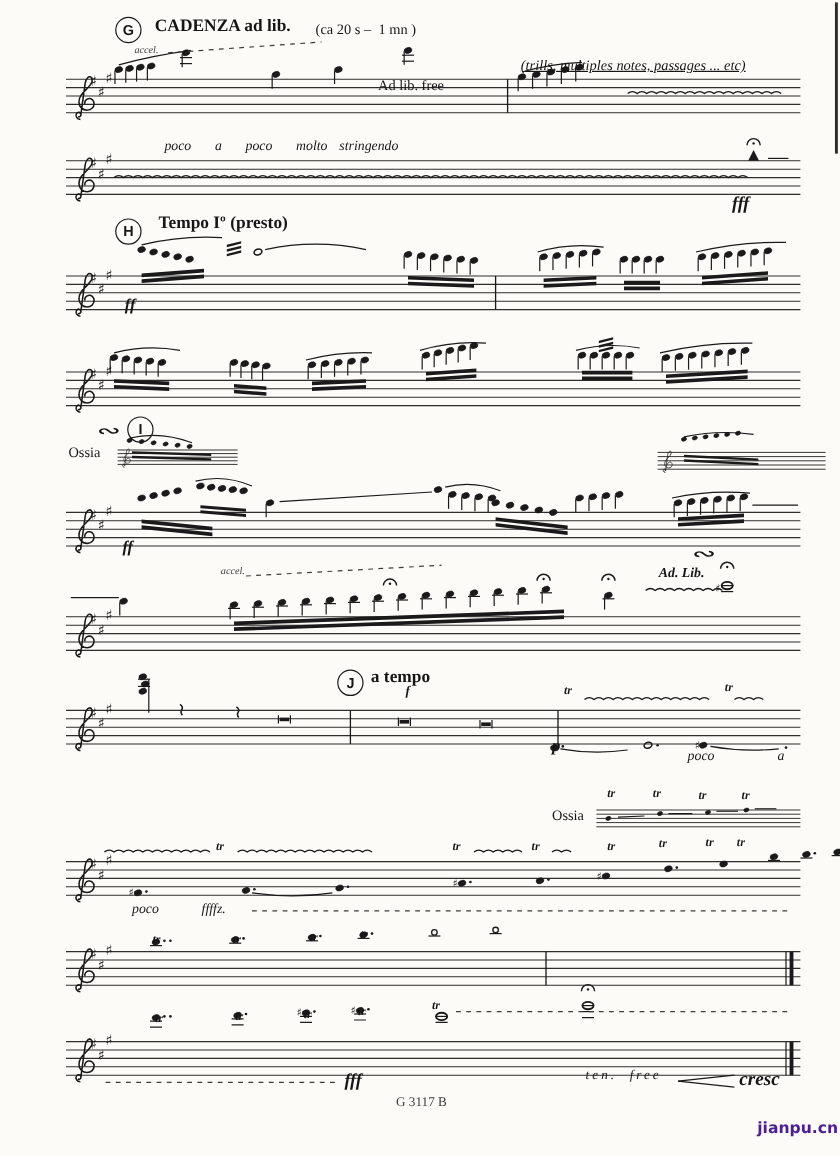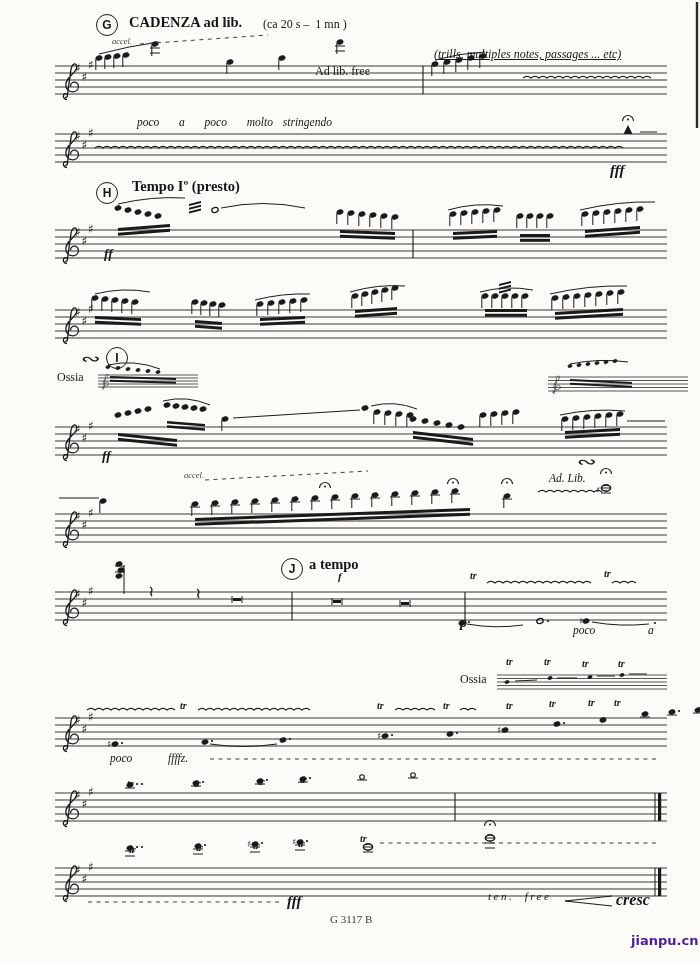--- a/index.html
+++ b/index.html
@@ -633,21 +633,21 @@
       <div class="ann ital11sp" style="left: 137px; top: 116px;">poco  a  poco  molto stringendo</div>
       <div class="ann dyn15" style="left: 610px; top: 162px;">fff</div>
       <div class="ann mark" style="left: 96px; top: 182px;">H</div>
       <div class="ann title" style="left: 132px; top: 178px;">Tempo Iº (presto)</div>
       <div class="ann dyn13" style="left: 104px; top: 246px;">ff</div>
       <div class="ann turn" style="left: 84px; top: 349px;">∾</div>
       <div class="ann mark" style="left: 106px; top: 347px;">I</div>
       <div class="ann serif12" style="left: 57px; top: 370px;">Ossia</div>
       <div class="ann dyn13" style="left: 102px; top: 448px;">ff</div>
       <div class="ann tiny" style="left: 184px; top: 470px;">accel.</div>
-      <div class="ann ital11" style="left: 549px; top: 472px;">Ad. Lib.</div>
+      <div class="ann ital11" style="left: 549px; top: 472px; font-weight: bold;">Ad. Lib.</div>
       <div class="ann turn" style="left: 580px; top: 452px;">∾</div>
       <div class="ann mark" style="left: 281px; top: 558px;">J</div>
       <div class="ann title" style="left: 309px; top: 556px;">a tempo</div>
       <div class="ann dyn11" style="left: 338px; top: 570px;">f</div>
       <div class="ann tr" style="left: 470px; top: 570px;">tr</div>
       <div class="ann tr" style="left: 604px; top: 568px;">tr</div>
       <div class="ann dyn14" style="left: 460px; top: 615px;">p</div>
       <div class="ann ital11" style="left: 573px; top: 624px;">poco</div>
       <div class="ann ital11" style="left: 648px; top: 624px;">a</div>
       <div class="ann serif12" style="left: 460px; top: 672px;">Ossia</div>

